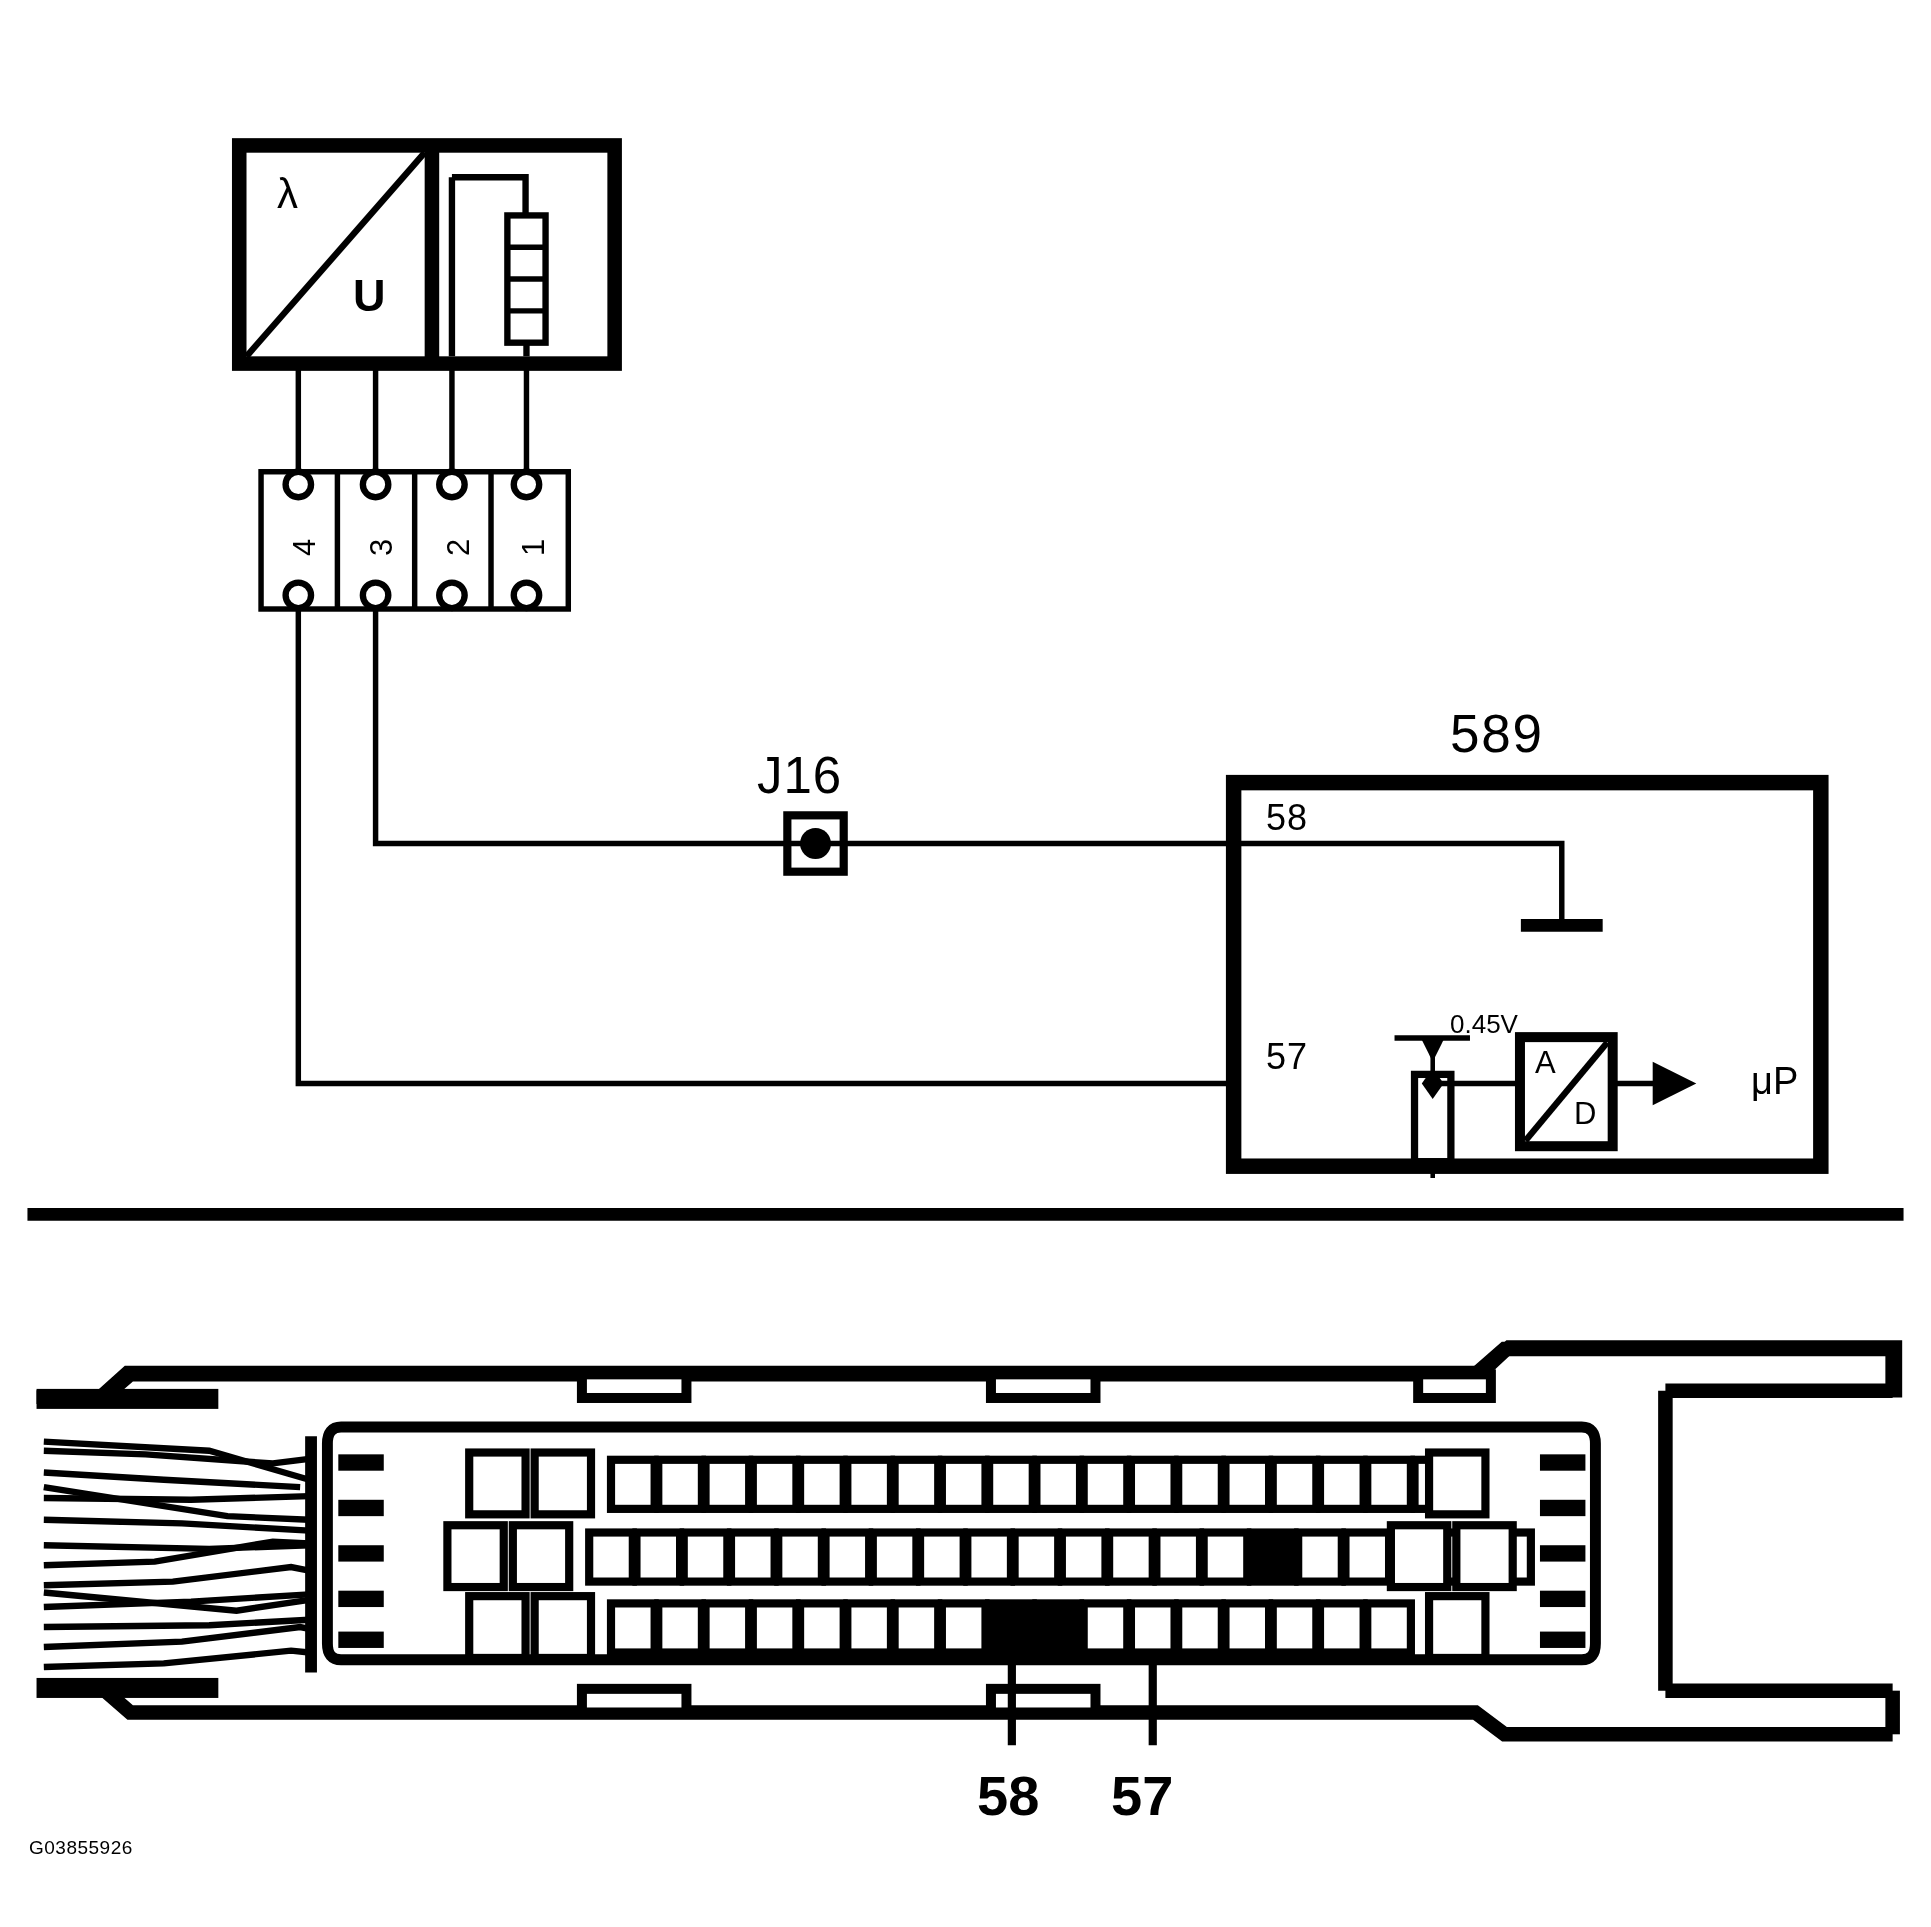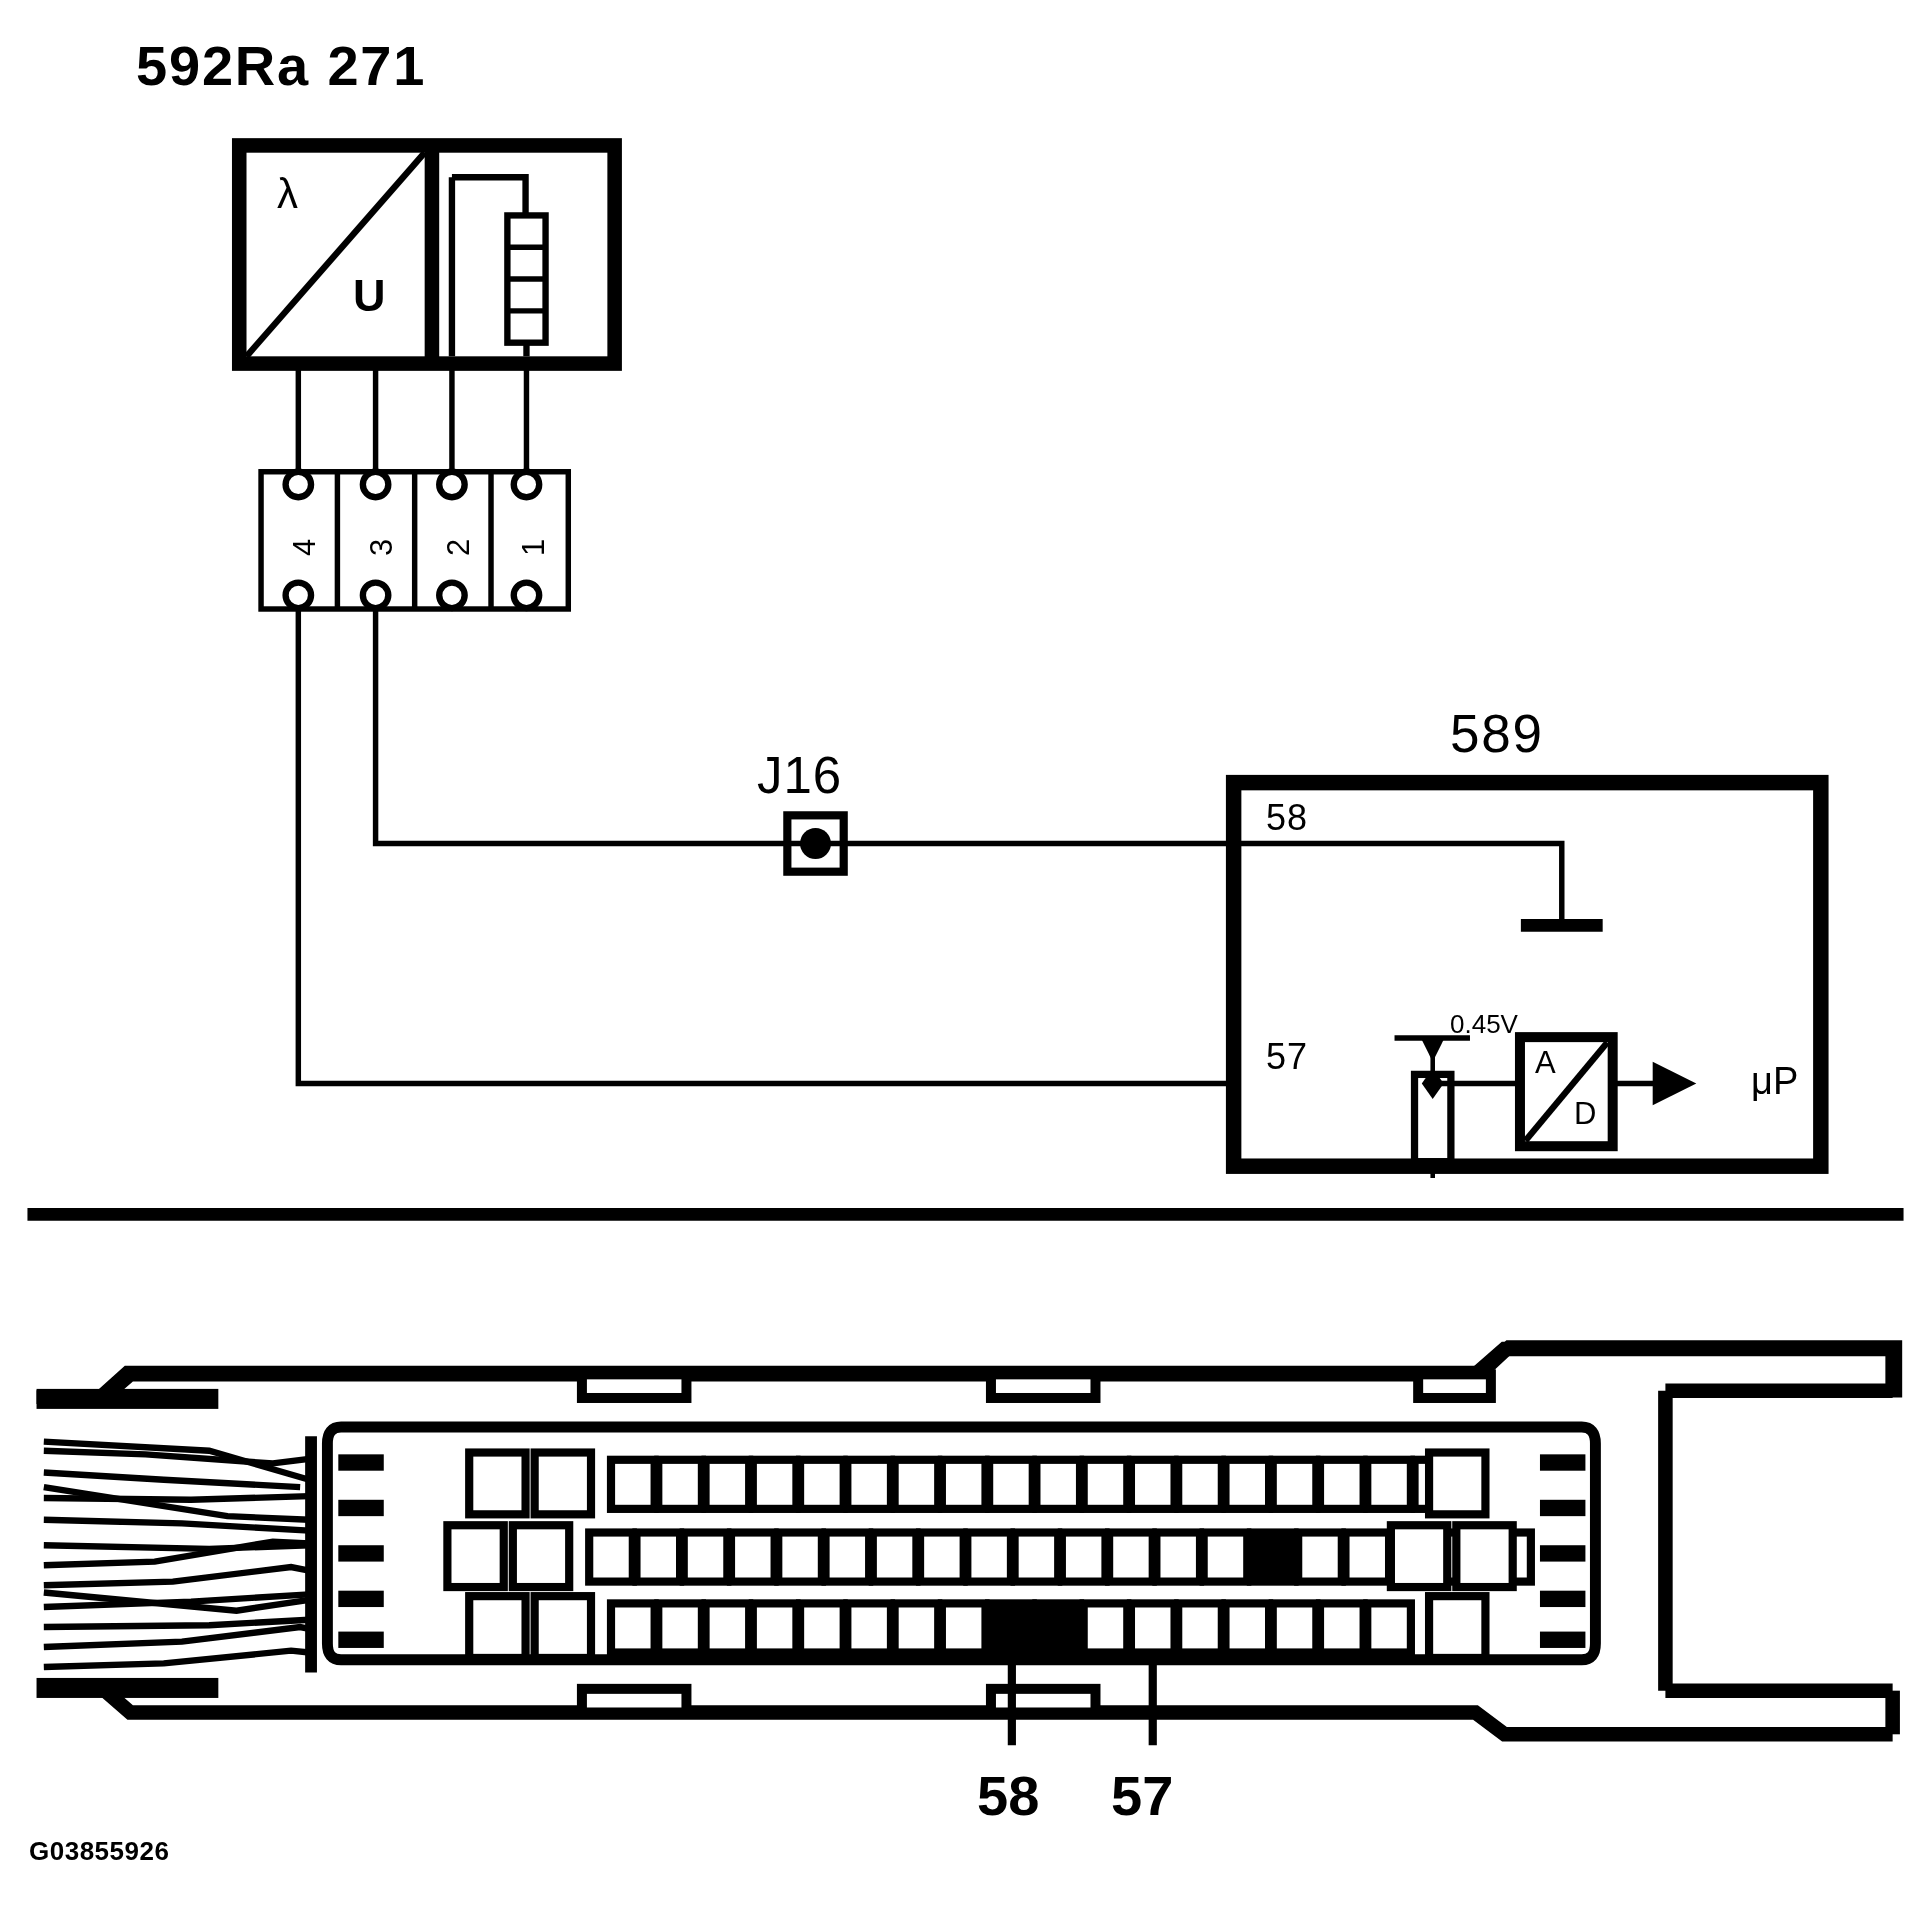--- a/index.html
+++ b/index.html
@@ -11,21 +11,21 @@
   svg.diagram{position:absolute;left:0;top:0;width:1931px;height:1927px;display:block;}
   .lbl{position:absolute;white-space:nowrap;color:#000;line-height:1;}
   .lbl-title{font-size:56px;font-weight:700;letter-spacing:1.8px;}
   .lbl-ecu{font-size:53px;font-weight:400;letter-spacing:1.8px;}
   .lbl-splice{font-size:51px;font-weight:400;letter-spacing:0.9px;}
   .lbl-pin{font-size:36px;font-weight:400;letter-spacing:0.9px;}
   .lbl-volt{font-size:26px;font-weight:400;letter-spacing:0px;}
   .lbl-mp{font-size:38px;font-weight:400;margin-left:44px;}
   .lbl-conn-num{font-size:31px;font-weight:400;}
   .lbl-big{font-size:56px;font-weight:700;}
-  .lbl-figid{font-size:26px;font-weight:700;letter-spacing:0.5px;}
+  .lbl-figid{font-size:19px;font-weight:400;letter-spacing:0.5px;}
   .lbl-sym{font-size:42px;font-weight:400;}
   .lbl-symu{font-size:45px;font-weight:700;}
   .lbl-ad{font-size:31px;font-weight:400;}
   .rot90{transform:rotate(-90deg);transform-origin:left top;}
 </style>
 </head>
 <body>
 
 <div class="stage">
 
@@ -251,21 +251,20 @@
         <rect x="1244" y="1764" width="48" height="54" fill="#fff" stroke="#000" stroke-width="9"></rect>
         <rect x="1296" y="1764" width="48" height="54" fill="#fff" stroke="#000" stroke-width="9"></rect>
         <rect x="1348" y="1764" width="48" height="54" fill="#fff" stroke="#000" stroke-width="9"></rect>
         <rect x="1400" y="1764" width="48" height="54" fill="#fff" stroke="#000" stroke-width="9"></rect>
         <rect x="1452" y="1764" width="48" height="54" fill="#fff" stroke="#000" stroke-width="9"></rect>
         <rect x="1504" y="1764" width="48" height="54" fill="#fff" stroke="#000" stroke-width="9"></rect>
         <rect x="1572" y="1756" width="62" height="68" fill="#fff" stroke="#000" stroke-width="9"></rect>
       </g>
   </svg>
 
-  <div class="lbl lbl-title" style="left:136px;top:38px;">592Ra 271</div>
 
   <div class="lbl lbl-sym" style="left:277px;top:173px;">λ</div>
 
   <div class="lbl lbl-symu" style="left:353px;top:273px;">U</div>
 
   <div class="lbl lbl-conn-num rot90" style="left:289px;top:556px;">4</div>
   <div class="lbl lbl-conn-num rot90" style="left:366px;top:556px;">3</div>
   <div class="lbl lbl-conn-num rot90" style="left:443px;top:556px;">2</div>
   <div class="lbl lbl-conn-num rot90" style="left:518px;top:556px;">1</div>
 

